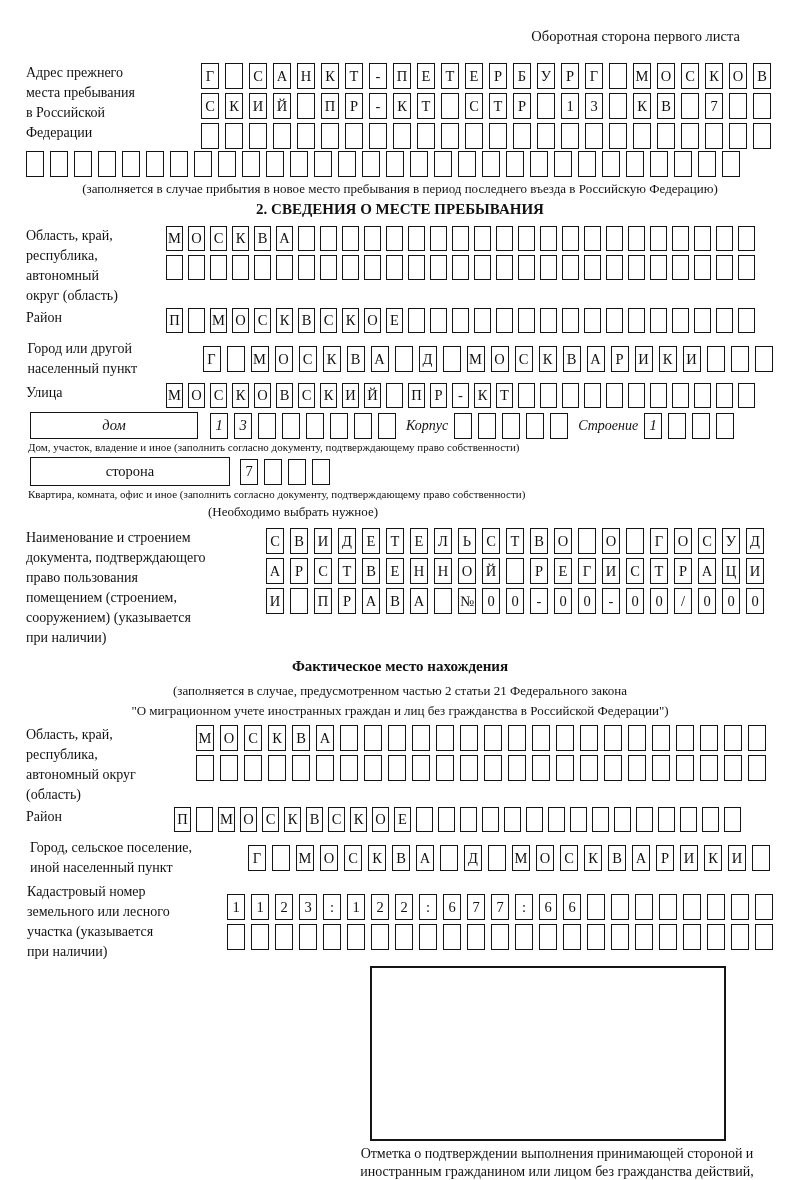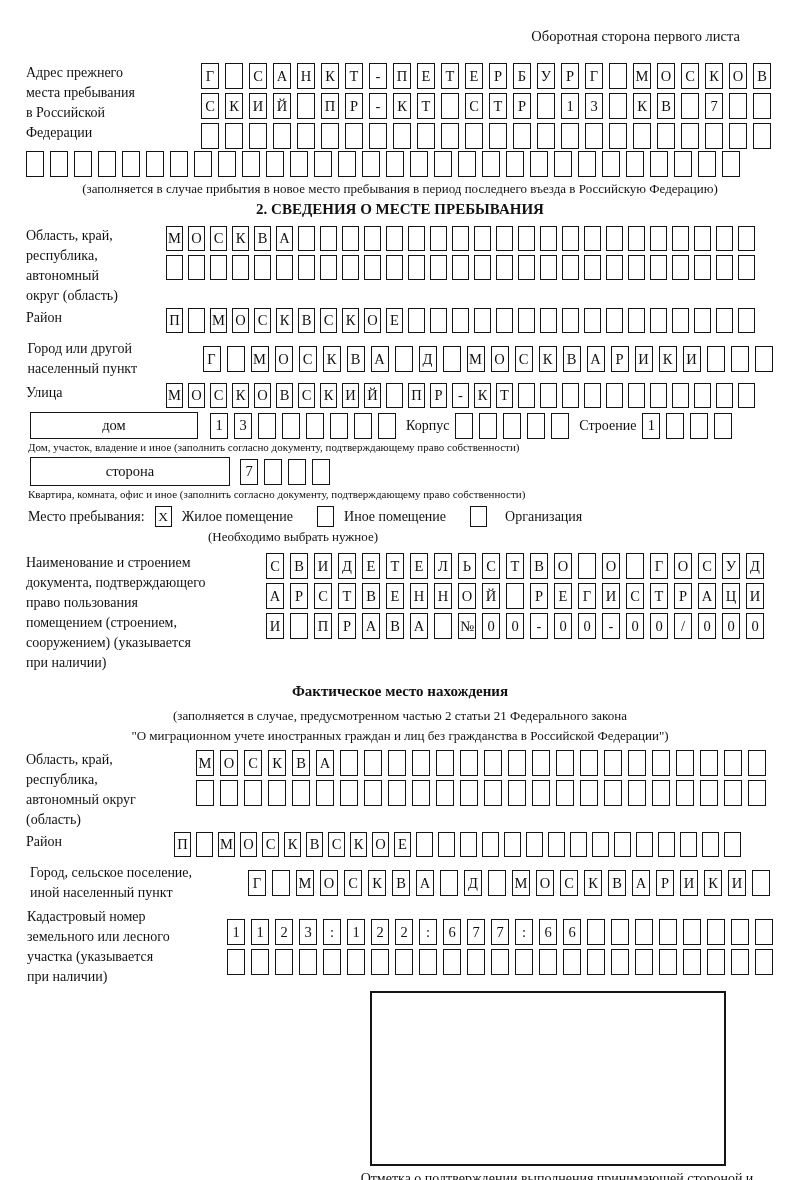--- a/index.html
+++ b/index.html
@@ -42,21 +42,21 @@
   .grid.tight { gap:5px; }
   .grid.tight .cell { width:17px; height:25px; }
   .caption { font-size:13px; text-align:center; margin:3px 0 4px 0; }
   .caption-left { font-size:11px; margin:2px 0 4px 2px; }
   .h2 { font-weight:bold; font-size:15px; text-align:center; margin:4px 0 8px 0; }
   .widebox {
     border:1.6px solid #151515;
     display:flex; align-items:center; justify-content:center;
     font-size:14.5px;
   }
-  .house-row { display:flex; align-items:center; margin:4px 0 2px 4px; }
+  .house-row { display:flex; align-items:center; margin:4px 0 2px 4px;font-style:italic; }
   .inline-lbl { font-size:14px; padding:0 6px 0 10px; }
   .apt-row { display:flex; align-items:center; margin:2px 0 2px 4px; }
   .checkbox {
     width:17px; height:21px;
     border:1.6px solid #151515;
     display:flex; align-items:center; justify-content:center;
     font-size:13.5px;
   }
   .stay-row { display:flex; align-items:center; gap:10px; font-size:14px; margin:6px 0 2px 2px; }
   .stay-note { font-size:13px; margin:0 0 8px 182px; }
@@ -406,29 +406,20 @@
     <div style="width:10px"></div>
     <div class="grid">
         <div class="cell">7</div>
         <div class="cell"></div>
         <div class="cell"></div>
         <div class="cell"></div>
       </div>
   </div>
   <div class="caption-left">Квартира, комната, офис и иное (заполнить согласно документу, подтверждающему право собственности)</div>
 
-  <div class="stay-row">
-    <span>Место пребывания:</span>
-    <span class="checkbox">X</span>
-    <span>Жилое помещение</span>
-    <span class="checkbox" style="margin-left:14px"></span>
-    <span>Иное помещение</span>
-    <span class="checkbox" style="margin-left:14px"></span>
-    <span style="margin-left:8px">Организация</span>
-  </div>
   <div class="stay-note">(Необходимо выбрать нужное)</div>
 
   <div class="field mb6">
     <div class="lbl w220">Наименование и строением
 документа, подтверждающего
 право пользования
 помещением (строением,
 сооружением) (указывается
 при наличии)</div>
     <div class="grid-stack">

